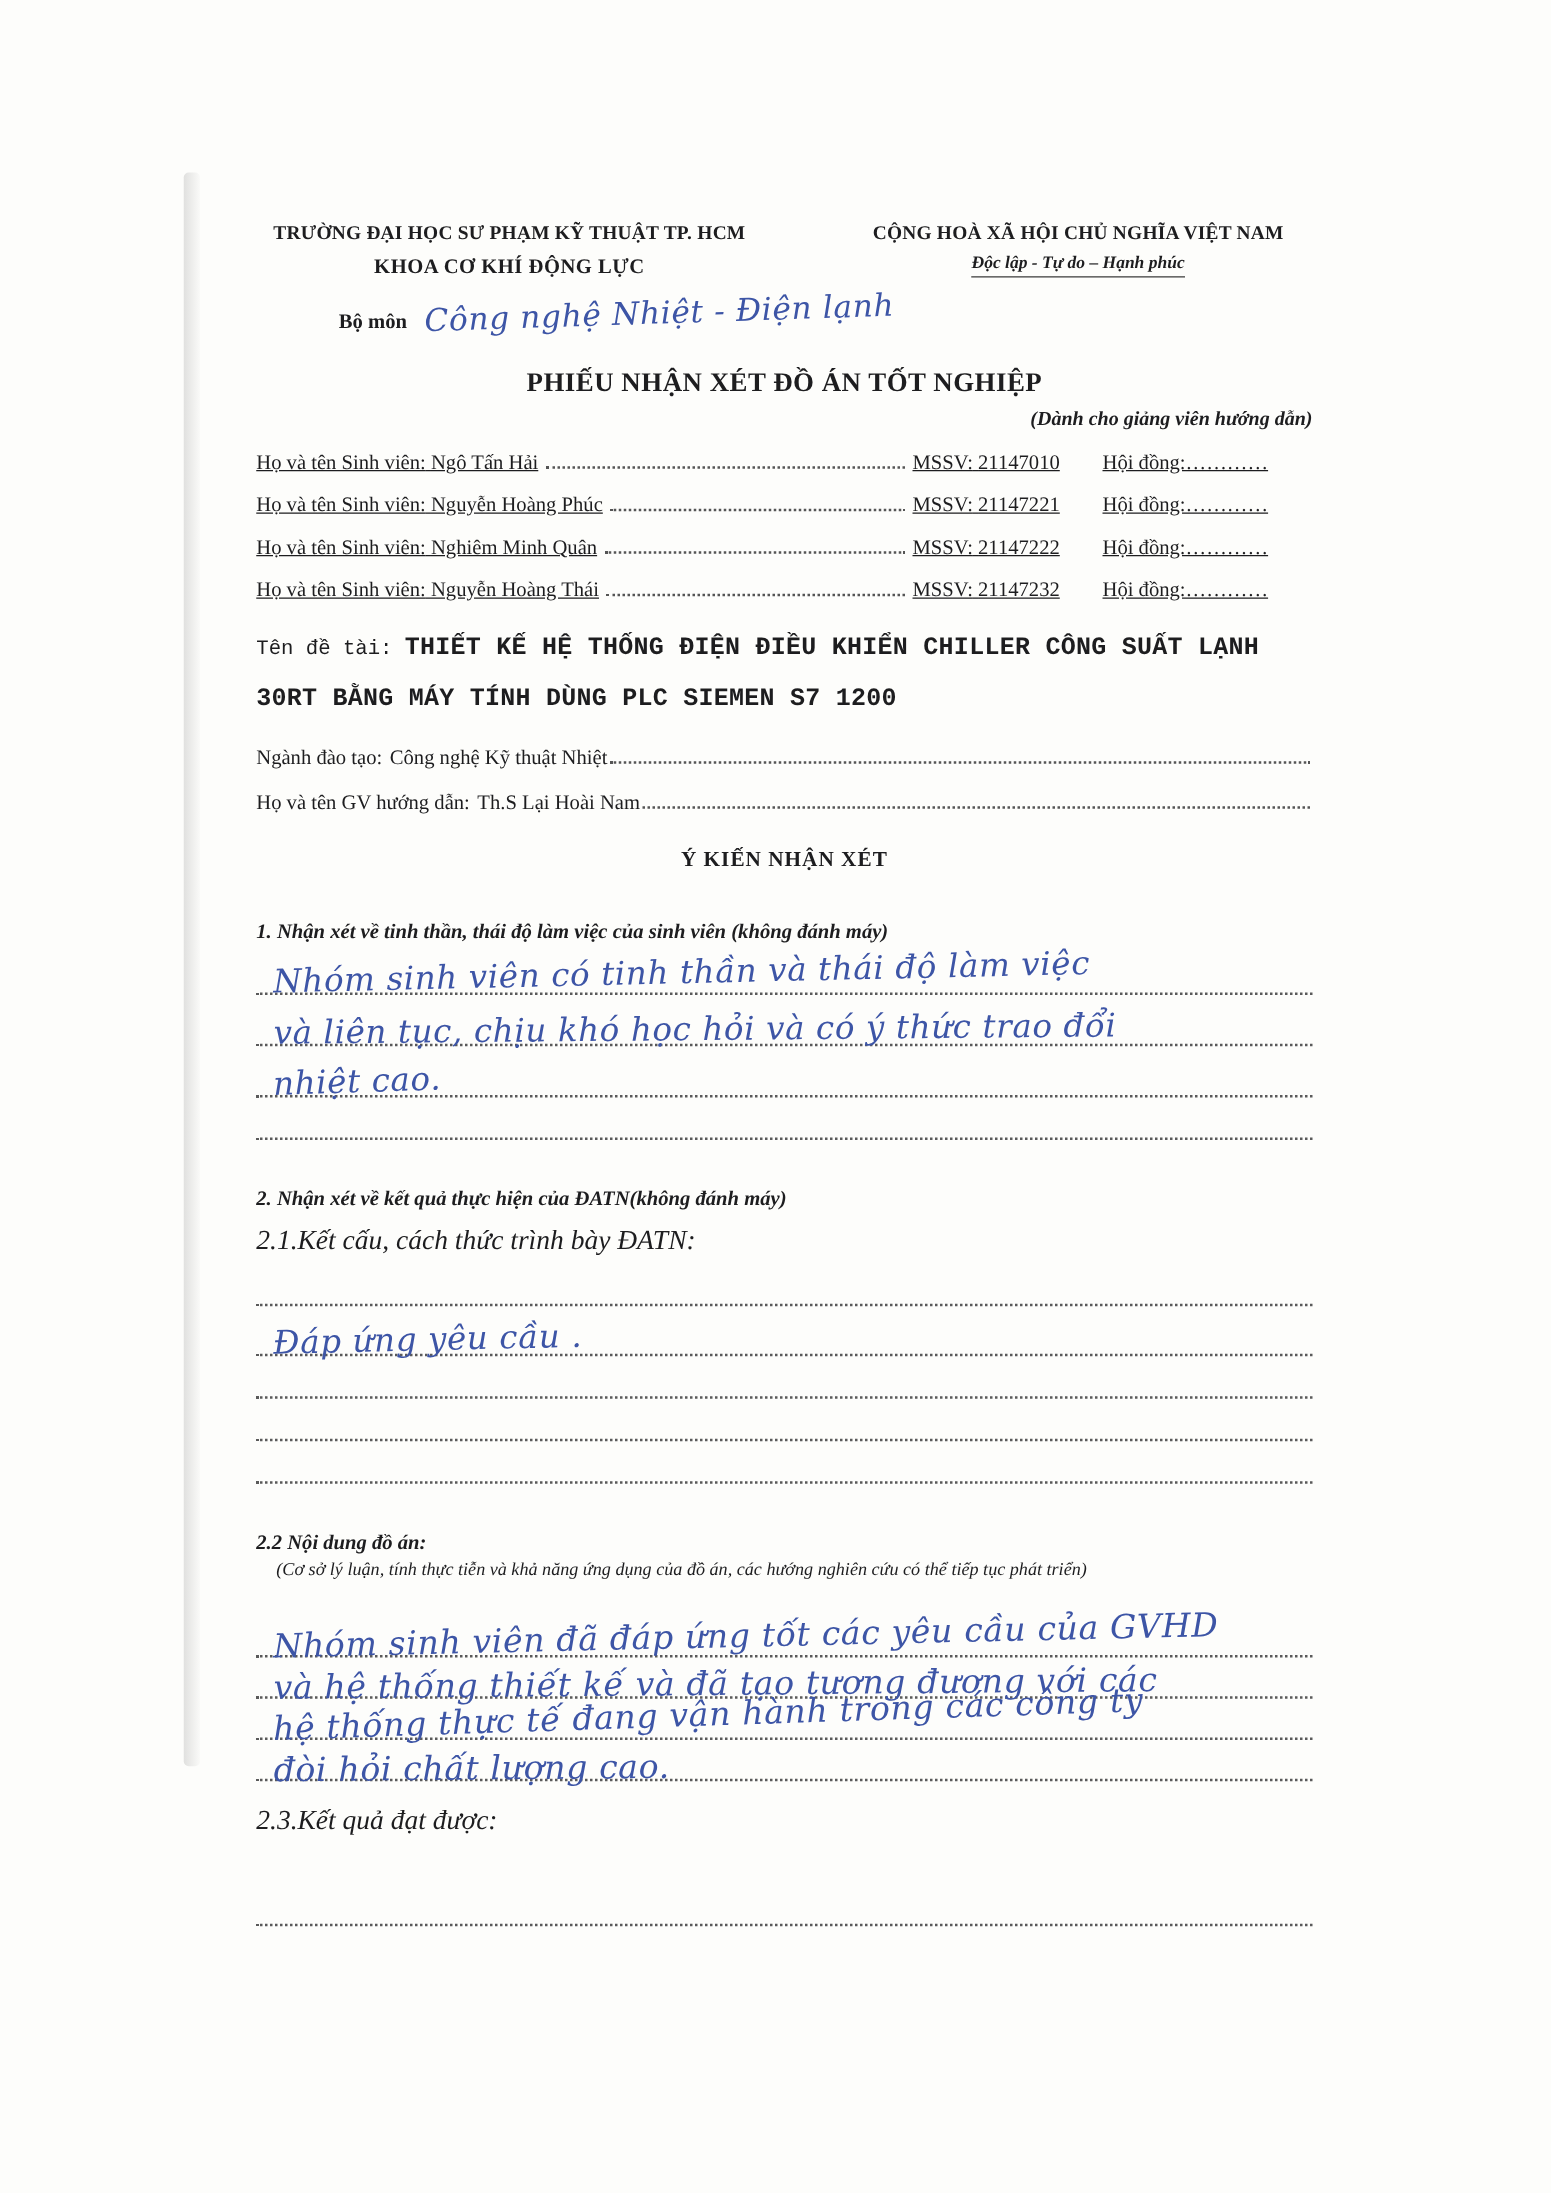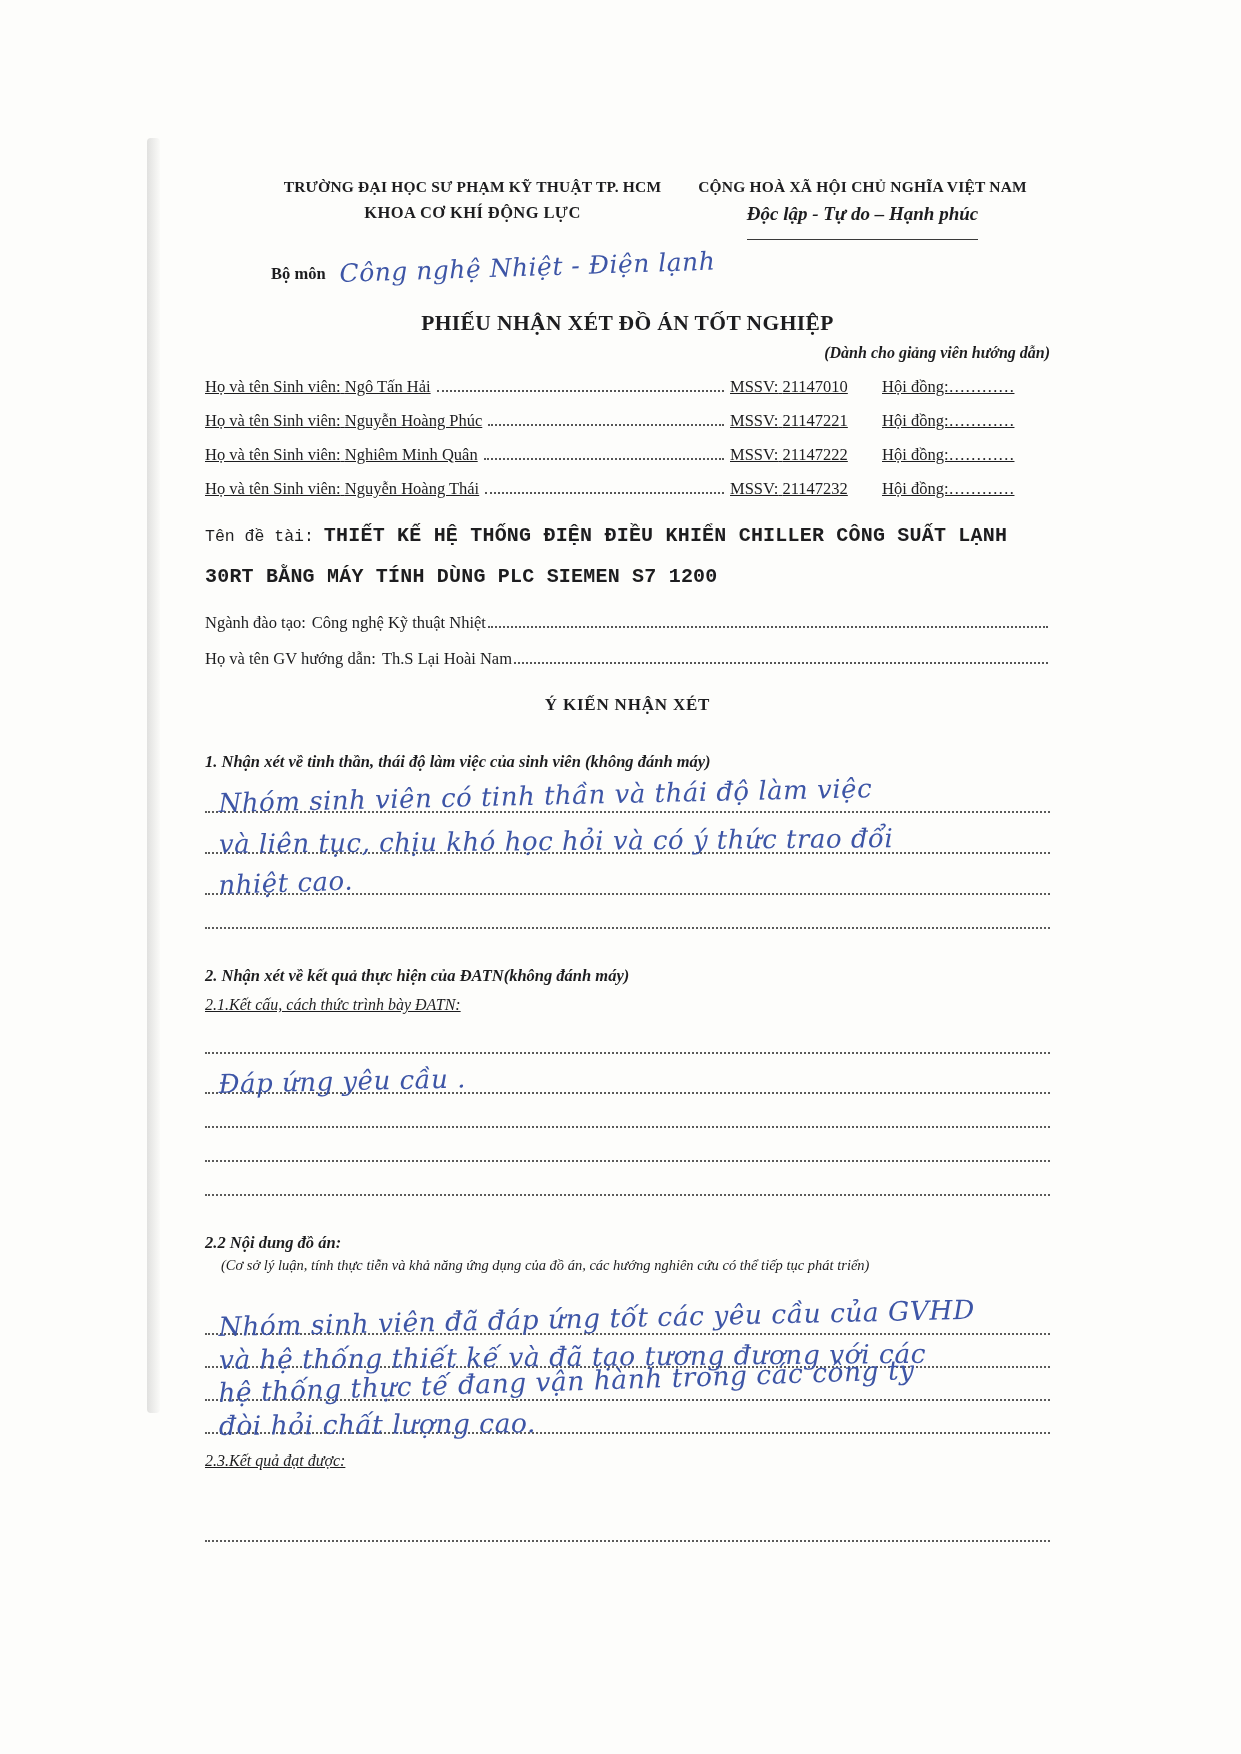--- a/index.html
+++ b/index.html
@@ -18,28 +18,28 @@
   
   .streak {
     position:absolute; left:147px; top:138px;
     width:13px; height:1275px;
     background:linear-gradient(to right, rgba(110,110,110,.20), rgba(180,180,180,.04));
     border-radius:4px;
   }
   .content { position:absolute; left:205px; top:178px; width:845px; }
 
   
-  .hdr { display:flex; justify-content:flex-end; }
+  .hdr { display:flex; justify-content:space-between; }
   .hdr-left  { width:405px; text-align:center; }
   .hdr-right { width:375px; text-align:center; }
   .uni, .country { font-weight:bold; font-size:15.5px; letter-spacing:.2px; }
   .fac { font-weight:bold; font-size:16.5px; margin-top:7px; letter-spacing:.4px; }
   .motto {
-    display:inline-block; margin-top:7px; padding-bottom:14px;
-    font-weight:bold; font-style:italic; font-size:19px;
+    display:inline-block; margin-top:7px; padding-bottom:2px;
+    font-weight:bold; font-style:italic; font-size:14px;
     border-bottom:1.5px solid #3a3a3a;
   }
 
   
   .hw {
     font-family:"DejaVu Serif", serif;
     font-style:italic;
     color:var(--ink, #3d55a6);
     letter-spacing:.5px;
     display:inline-block;
@@ -73,21 +73,21 @@
   .topic { margin-top:16px; font-size:16.5px; line-height:2.05;font-family:Liberation Mono, monospace; }
   .topic .topic-value { font-weight:bold; font-size:20px; letter-spacing:.2px; }
   .kvrow { display:flex; align-items:baseline; font-size:16.5px; margin-top:16px; }
   .kvrow .val { margin-left:6px; }
   .kvrow .leader { flex:1; align-self:flex-end; border-bottom:2px dotted #555; margin:0 2px 5px; }
 
   .opinion { margin-top:26px; text-align:center; font-weight:bold; font-size:17px; letter-spacing:.8px; }
 
   
   .sec-head  { margin-top:37px; font-size:16.5px; font-weight:bold; font-style:italic; }
-  .sub-head  { margin-top:10px; font-size:16px; font-style:italic;text-decoration:underline; }
+  .sub-head  { margin-top:10px; font-size:22px; font-style:italic; }
   .sub-note  { margin:4px 0 0 16px; font-size:14.5px; font-style:italic; }
 
   .write-line { position:relative; height:40px; border-bottom:2px dotted #5a5a5a; }
   .write-line .hw-line {
     position:absolute; left:14px; bottom:-7px;
     font-size:26px; white-space:nowrap;
   }
   .dotline { height:34px; border-bottom:2px dotted #5a5a5a; }
   .dotline.tall { height:40px; }
   .block1 .write-line { height:41px; }

